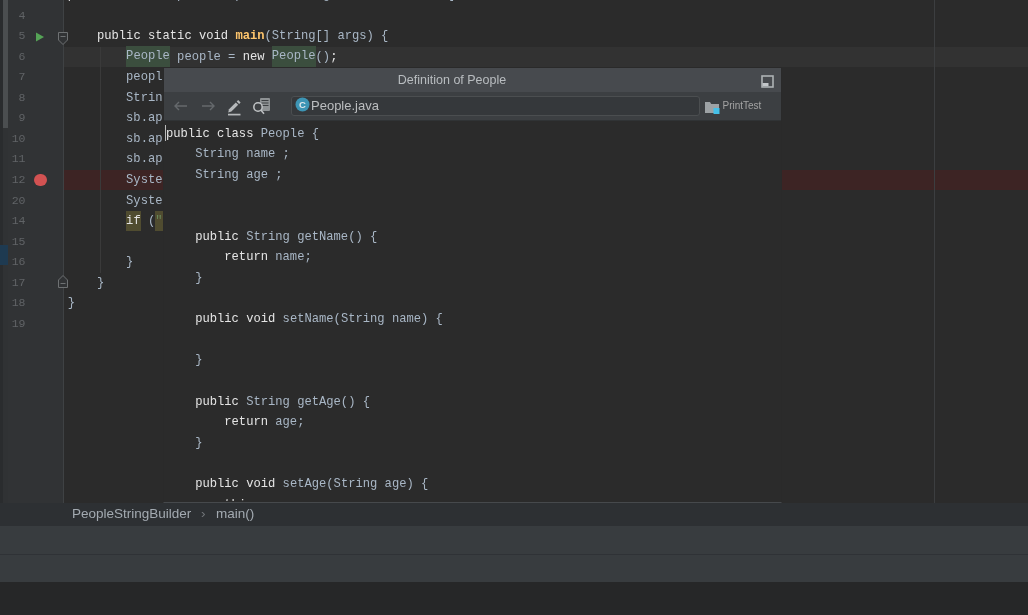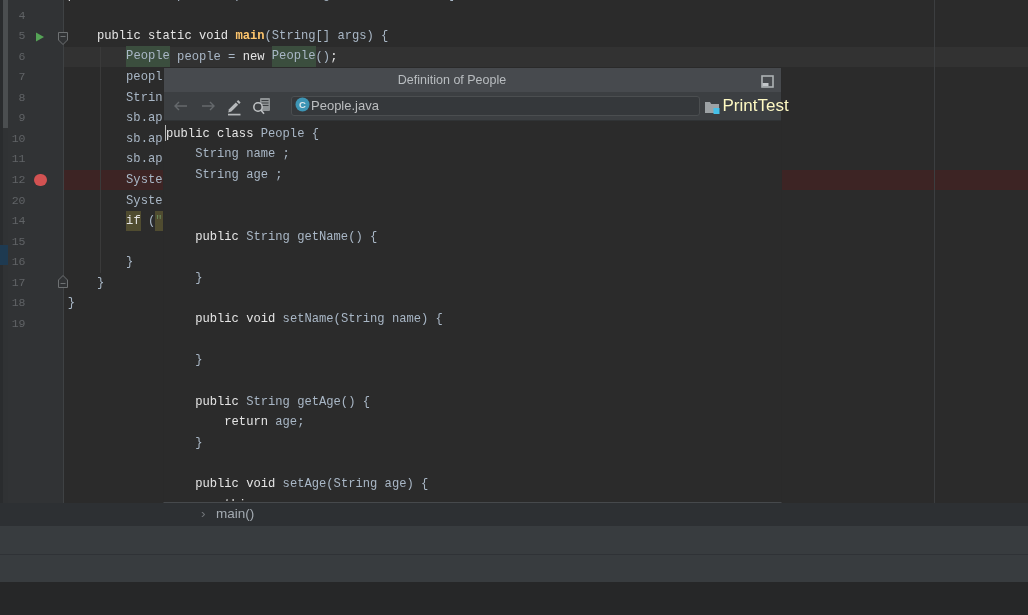--- a/index.html
+++ b/index.html
@@ -120,42 +120,44 @@
       <circle cx="7.5" cy="7.5" r="7" fill="#3d95b5"></circle>
       <text x="7.5" y="11" font-family="Liberation Sans" font-size="9.5" font-weight="bold" fill="#dfe8ec" text-anchor="middle">C</text>
         </svg>
     <div class="sans" style="position:absolute;left:147.5px;top:0;height:29px;line-height:28px;
       font-size:13px;color:#bcbec0">People.java</div>
     <svg style="position:absolute;left:540px;top:8px" width="16" height="14" viewBox="0 0 16 14">
       <path d="M1,2 h5 l1.2,2 H15 v9 H1 Z" fill="#9da2a5"></path>
       <rect x="9.5" y="8" width="6" height="6" fill="#45c0e8"></rect>
         </svg>
     <div class="sans" style="position:absolute;left:559px;top:0;height:29px;line-height:28px;
-      font-size:17px;color:#fef9c3">PrintTest</div>
+      font-size:10px;color:#a3a3a3">PrintTest</div>
   </div>
 
   <div style="position:relative;height:380.5px;overflow:hidden;background:#2b2b2b">
     <div style="position:absolute;left:1px;top:4.5px;width:1.5px;height:16px;background:#bbbbbb"></div>
 <div class="pl" style="top:3.3px"><span class="kw">public class</span> People {</div>
 <div class="pl" style="top:23.9px">    String name ;</div>
 <div class="pl" style="top:44.5px">    String age ;</div>
 <div class="pl" style="top:106.3px">    <span class="kw">public</span> String getName() {</div>
+<div class="pl" style="top:126.9px">        <span class="kw">return</span> name;</div>
 <div class="pl" style="top:147.5px">    }</div>
 <div class="pl" style="top:188.7px">    <span class="kw">public void</span> setName(String name) {</div>
 <div class="pl" style="top:229.9px">    }</div>
 <div class="pl" style="top:271.1px">    <span class="kw">public</span> String getAge() {</div>
 <div class="pl" style="top:291.7px">        <span class="kw">return</span> age;</div>
 <div class="pl" style="top:312.3px">    }</div>
 <div class="pl" style="top:353.5px">    <span class="kw">public void</span> setAge(String age) {</div>
 <div class="pl" style="top:374.1px">        <span class="kw">this</span>.age = age;</div>
   </div>
 </div>
 
 <div class="sans" style="position:absolute;left:0;top:503px;width:1028px;height:23px;background:#2d3033;
   font-size:13.5px;color:#a3aab1;line-height:21.5px">
+  <span style="position:absolute;left:72px">PeopleStringBuilder</span>
   <span style="position:absolute;left:201px;color:#72767a">›</span>
   <span style="position:absolute;left:216px">main()</span>
 </div>
 <div style="position:absolute;left:0;top:526px;width:1028px;height:27.5px;background:#383c3f"></div>
 <div style="position:absolute;left:0;top:553.5px;width:1028px;height:1.5px;background:#2f3236"></div>
 <div style="position:absolute;left:0;top:555px;width:1028px;height:26.5px;background:#383c3f"></div>
 <div style="position:absolute;left:0;top:581.5px;width:1028px;height:33.5px;background:#262728"></div>
 
 </div>
 </body></html>

